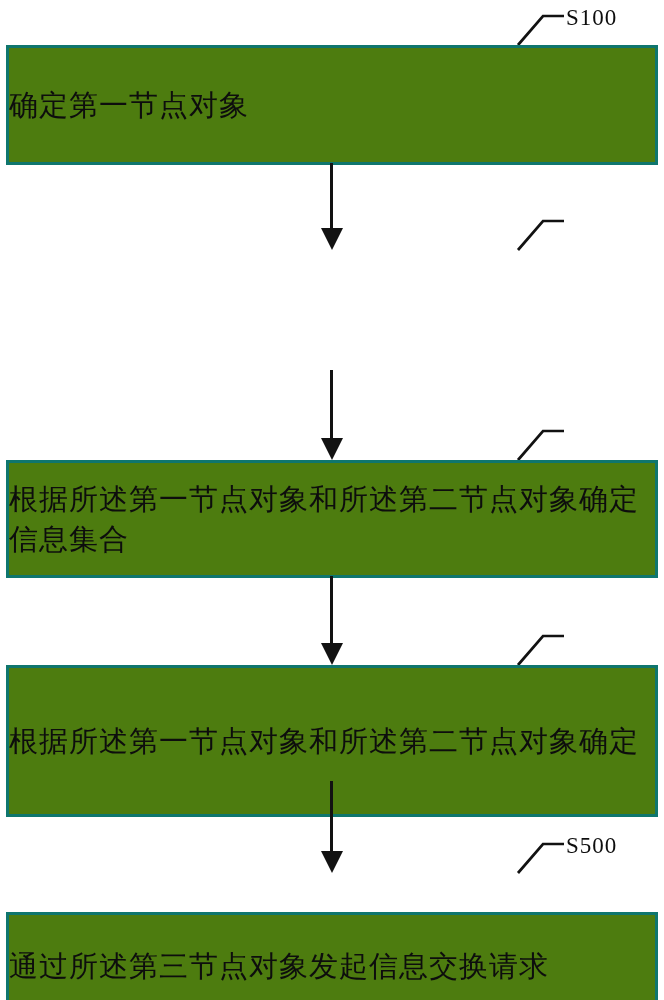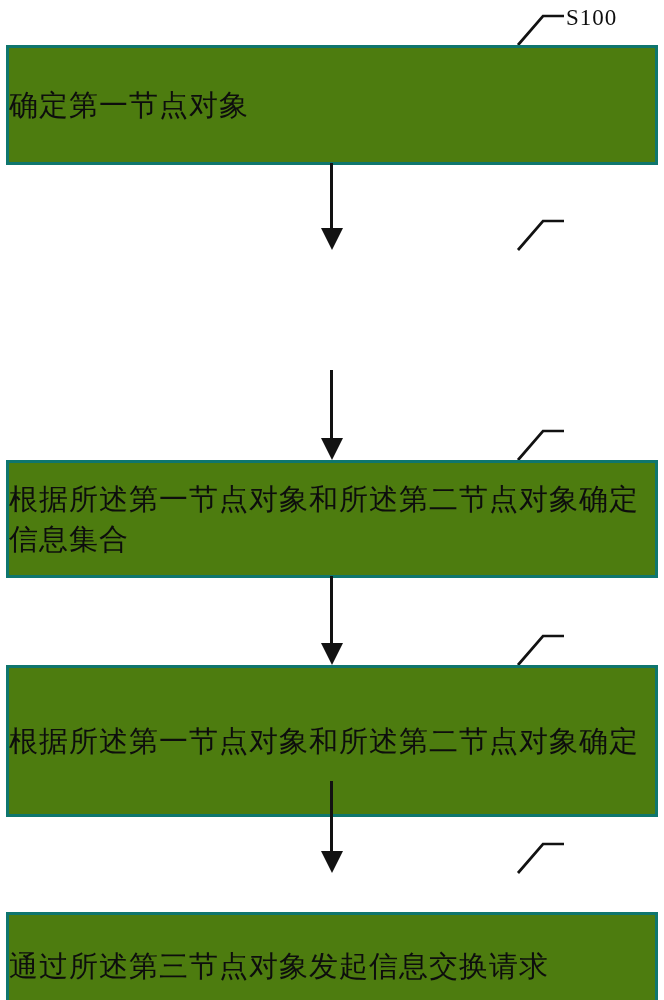--- a/index.html
+++ b/index.html
@@ -98,18 +98,19 @@
   <div class="step-box" style="top:665px;height:152px">
     <div class="box-line">根据所述第一节点对象和所述第二节点对象确定</div>
   </div>
 
   <div class="arrow-line" style="top:781px;height:70px"></div>
   <div class="arrow-head" style="top:851px"></div>
 
   <svg class="leader-svg" style="top:840px" viewBox="0 0 56 34">
     <polyline points="6,33 31,4 52,4" fill="none" stroke="#121212" stroke-width="2.7"></polyline>
   </svg>
+  <div class="step-label" style="top:829px">S500</div>
   <div class="step-box" style="top:912px;height:108px">
     <div class="box-line">通过所述第三节点对象发起信息交换请求</div>
     <div class="box-line"></div>
   </div>
 
 </div>
 
 </body></html>

